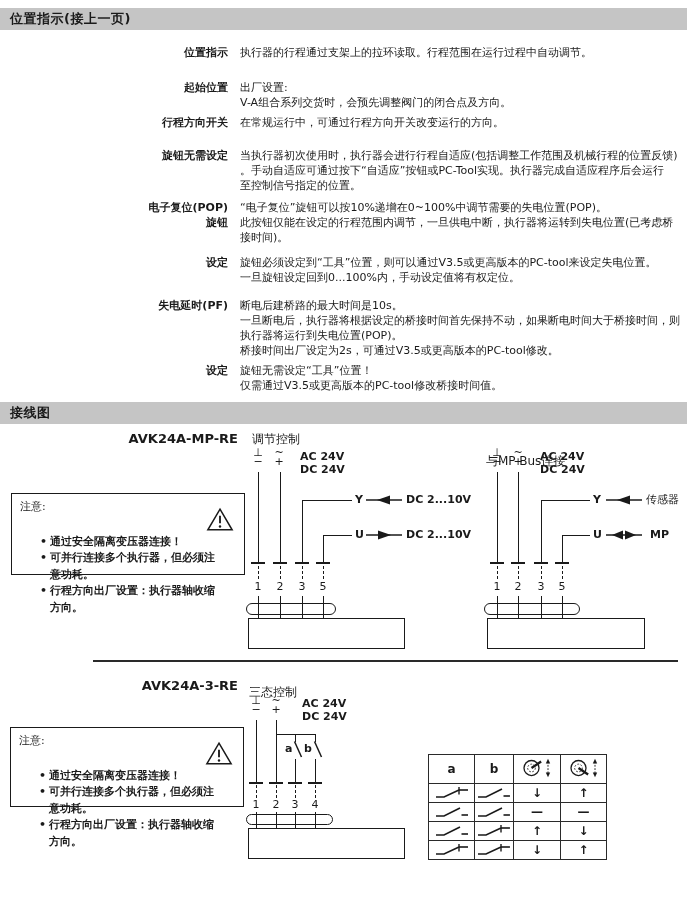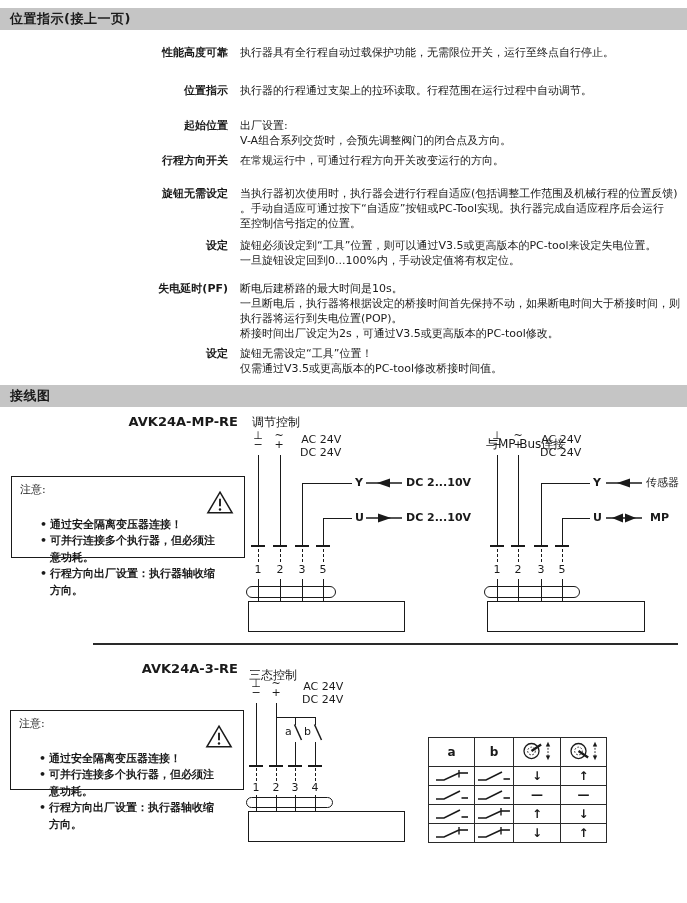--- a/index.html
+++ b/index.html
@@ -20,21 +20,21 @@
   .f-text{margin-left:12px;width:447px;white-space:pre-line;}
   .mb23{margin-bottom:23px}.mb20{margin-bottom:20px}.mb5{margin-bottom:5px}
   .mb18{margin-bottom:18px}.mb7{margin-bottom:7px}.mb10{margin-bottom:10px}
   .mb13{margin-bottom:13px}
   .bar2{margin-top:9px;}
   
   .wiring{position:relative;height:441px;font-size:11px;border-radius:25px;}
   .abs{position:absolute;}
   .model{font-size:13px;font-weight:bold;width:138px;text-align:right;}
   .ctrl{font-size:12px;}
-  .bold{font-weight:normal;text-align:right;}
+  .bold{font-weight:bold;}
   .pre{white-space:pre-line;line-height:13px;}
   .vline{width:0;border-left:1.5px solid #1a1a1a;}
   .hline{height:0;border-top:1.5px solid #1a1a1a;}
   .dashv{width:0;border-left:1.5px dashed #1a1a1a;height:13px;}
   .bar{width:14px;height:2px;background:#1a1a1a;}
   .tnum{width:16px;text-align:center;font-size:11px;}
   .tsym{width:16px;text-align:center;line-height:9px;font-size:11px;}
   .tsym span{display:block;height:9px;}
   .pill{border:1.3px solid #1a1a1a;border-radius:6px;background:transparent;}
   .bodyrect{border:1.6px solid #1a1a1a;background:#fff;}
@@ -79,42 +79,45 @@
   </defs>
 </svg>
 
 <div class="spacer8"></div>
 
 <div class="section-bar">
   <span>位置指示(接上一页)</span>
 </div>
 
 <div class="features">
-  <div class="f-row mb23">
-    <div class="f-label">性能高度可靠</div>
-    <div class="f-text">执行器具有全行程自动过载保护功能，无需限位开关，运行至终点自行停止。</div>
-  </div>
   <div class="f-row mb20">
     <div class="f-label">位置指示</div>
     <div class="f-text">执行器的行程通过支架上的拉环读取。行程范围在运行过程中自动调节。</div>
   </div>
   <div class="f-row mb5">
     <div class="f-label">起始位置</div>
     <div class="f-text">出厂设置:
 V-A组合系列交货时，会预先调整阀门的闭合点及方向。</div>
   </div>
   <div class="f-row mb18">
     <div class="f-label">行程方向开关</div>
     <div class="f-text">在常规运行中，可通过行程方向开关改变运行的方向。</div>
   </div>
   <div class="f-row mb7">
     <div class="f-label">旋钮无需设定</div>
     <div class="f-text">当执行器初次使用时，执行器会进行行程自适应(包括调整工作范围及机械行程的位置反馈)
 。手动自适应可通过按下“自适应”按钮或PC-Tool实现。执行器完成自适应程序后会运行
 至控制信号指定的位置。</div>
+  </div>
+  <div class="f-row mb10">
+    <div class="f-label">电子复位(POP)
+旋钮</div>
+    <div class="f-text">“电子复位”旋钮可以按10%递增在0~100%中调节需要的失电位置(POP)。
+此按钮仅能在设定的行程范围内调节，一旦供电中断，执行器将运转到失电位置(已考虑桥
+接时间)。</div>
   </div>
   <div class="f-row mb13">
     <div class="f-label">设定</div>
     <div class="f-text">旋钮必须设定到“工具”位置，则可以通过V3.5或更高版本的PC-tool来设定失电位置。
 一旦旋钮设定回到0...100%内，手动设定值将有权定位。</div>
   </div>
   <div class="f-row mb5">
     <div class="f-label">失电延时(PF)</div>
     <div class="f-text">断电后建桥路的最大时间是10s。
 一旦断电后，执行器将根据设定的桥接时间首先保持不动，如果断电时间大于桥接时间，则

